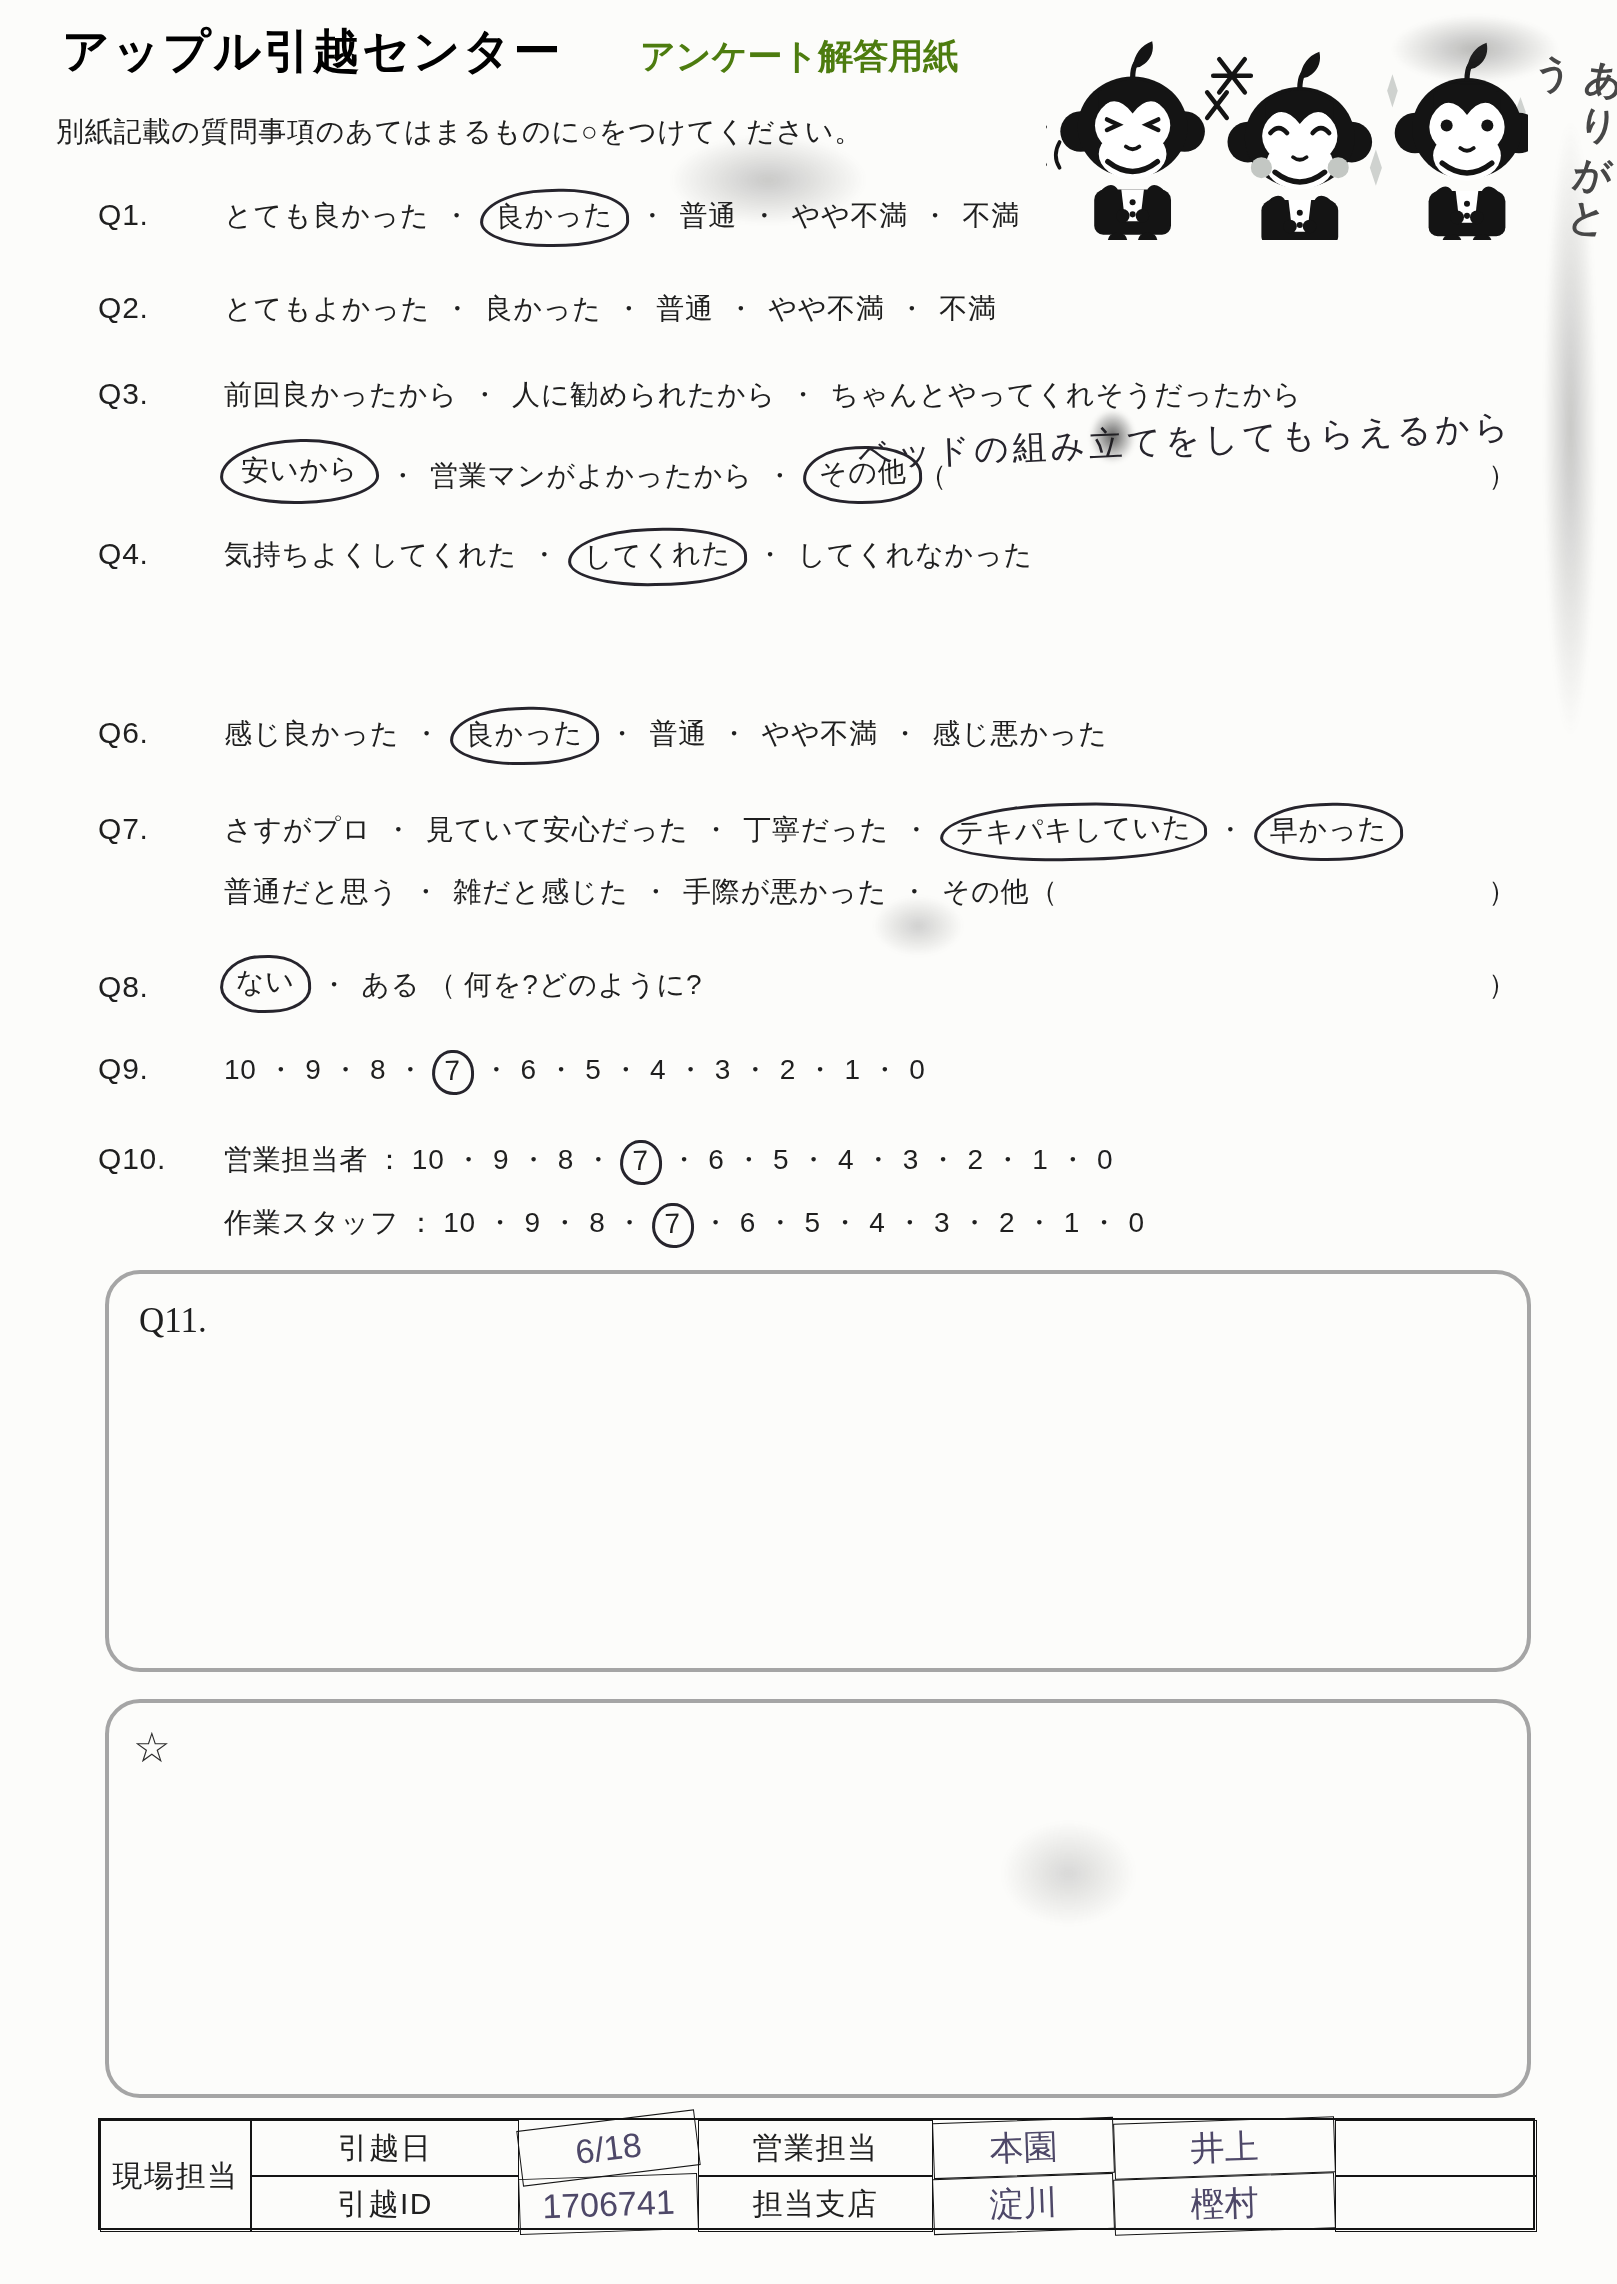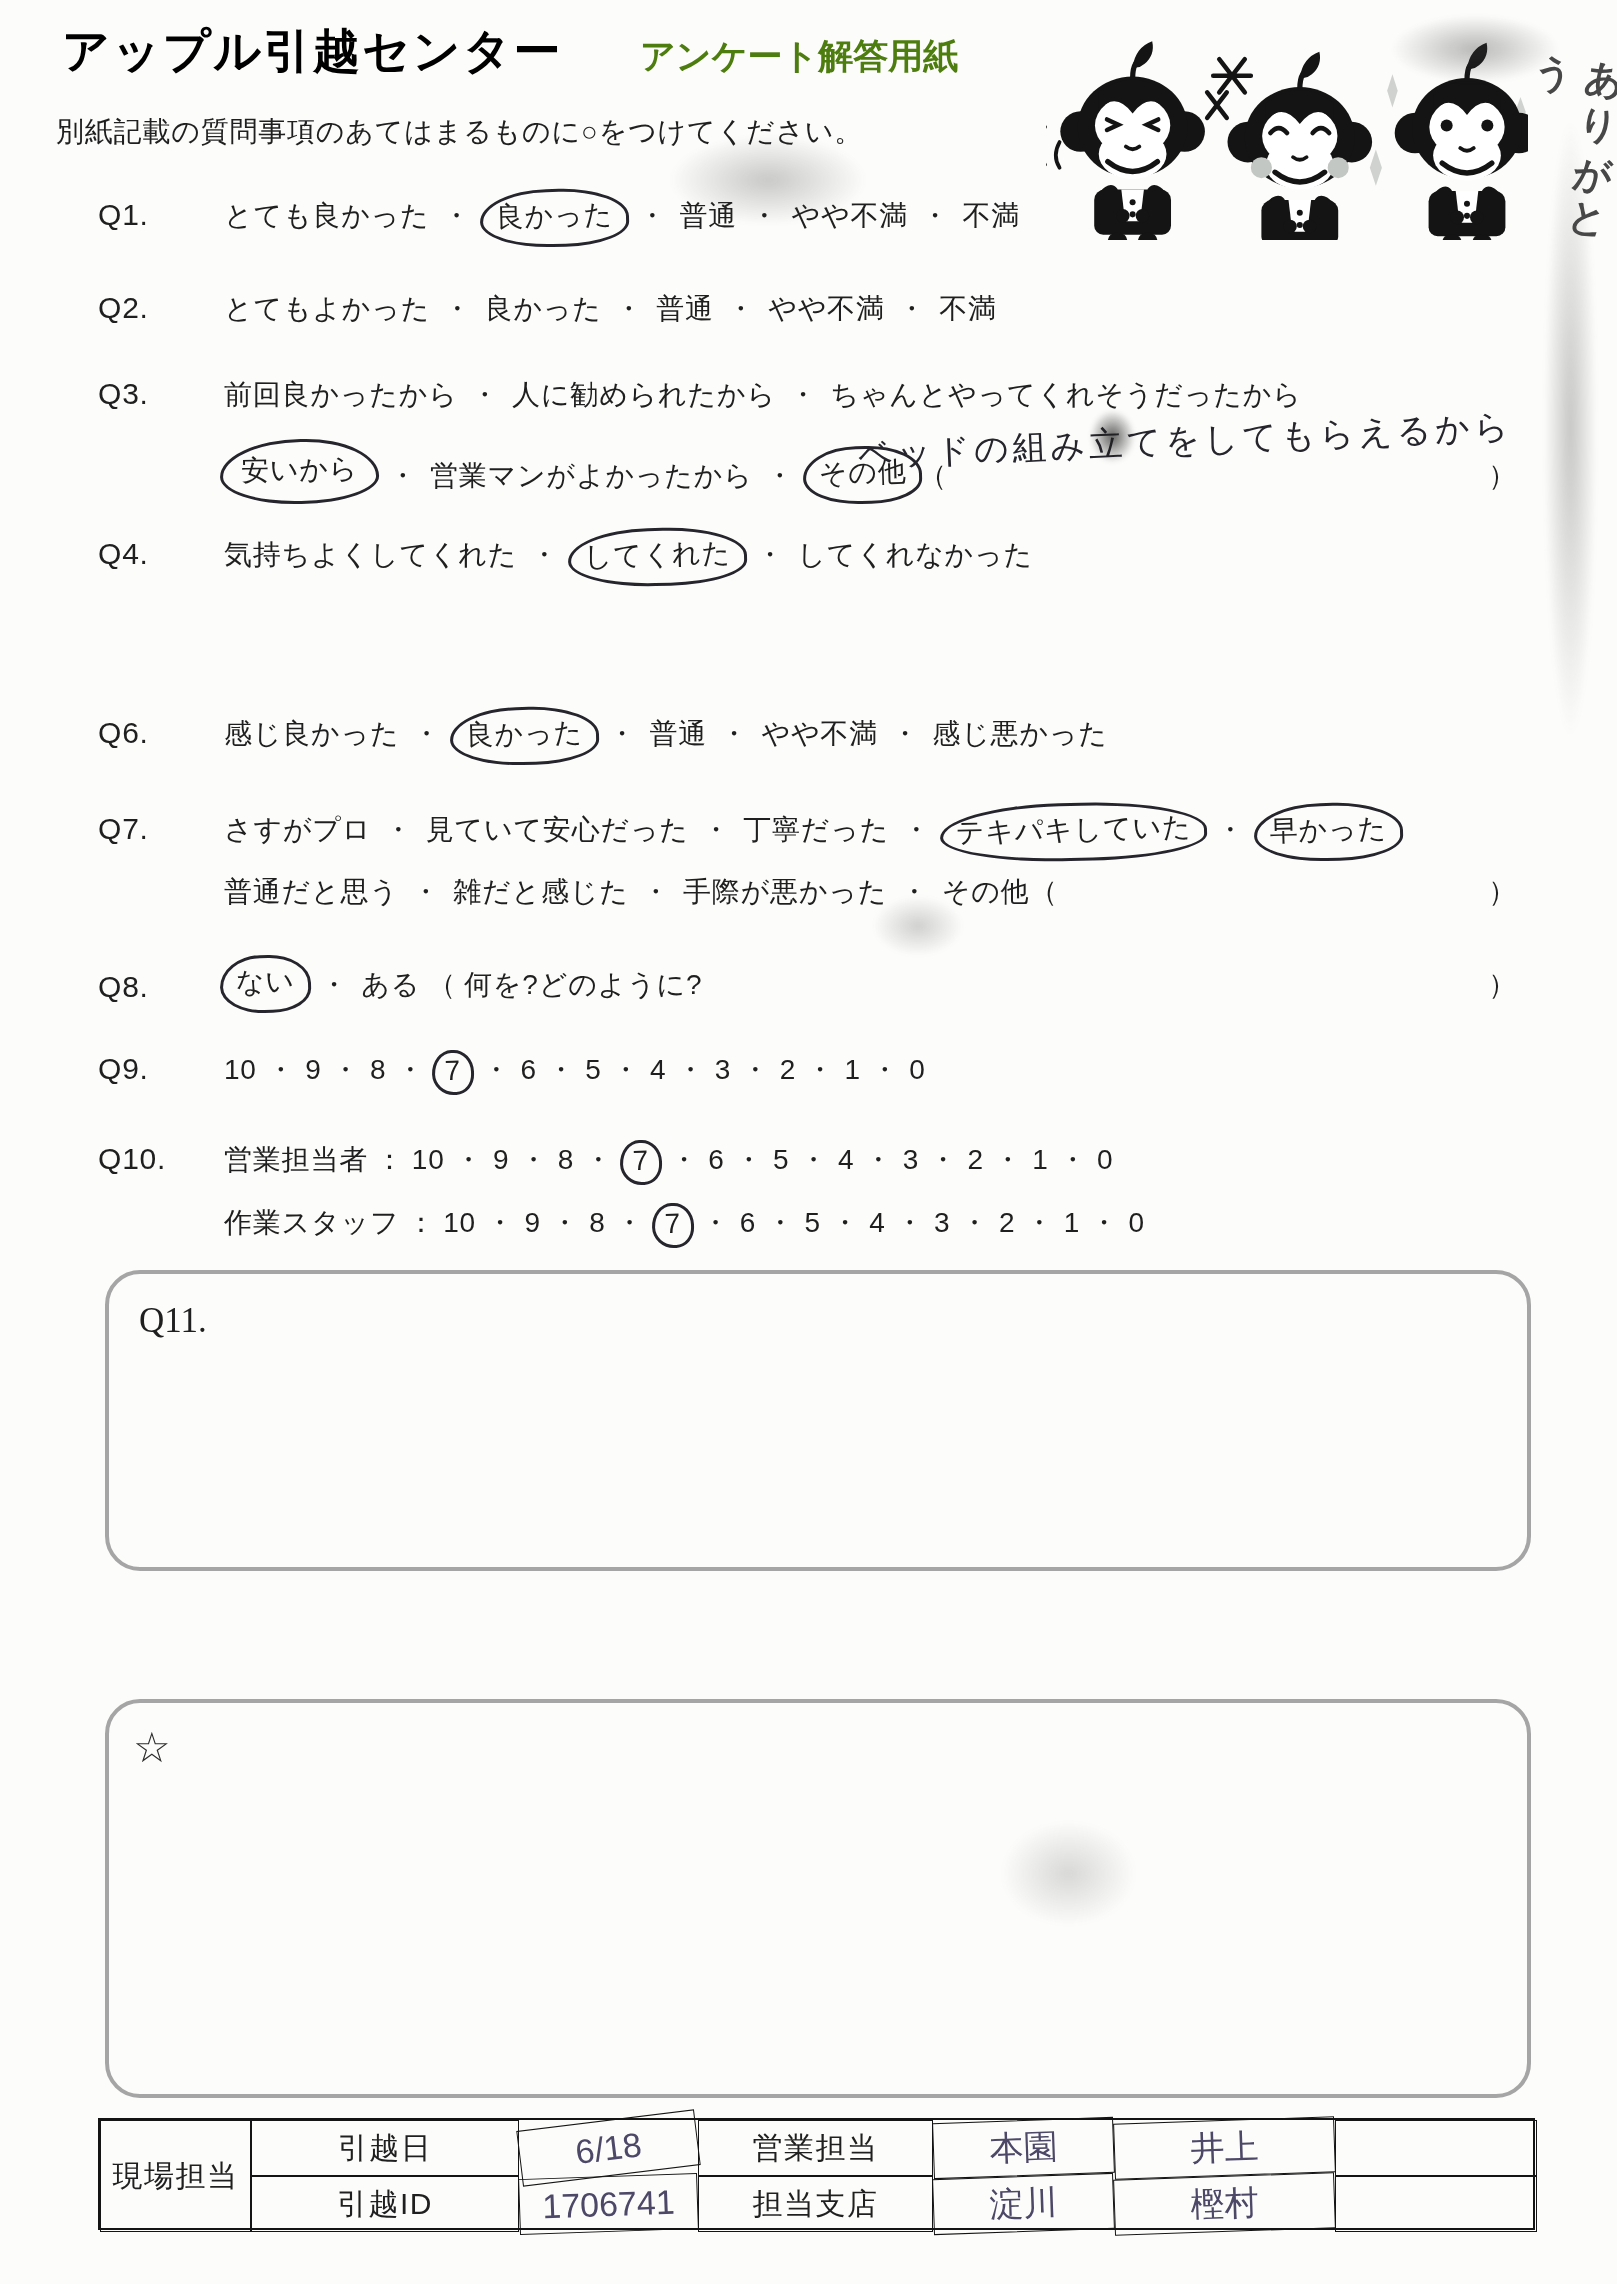--- a/index.html
+++ b/index.html
@@ -228,21 +228,21 @@
   </div>
 
   <div class="q" style="top:1141px">
     <span class="ql">Q10.</span><span>営業担当者</span><span class="co">：</span><span>10</span><span class="sn">・</span><span>9</span><span class="sn">・</span><span>8</span><span class="sn">・</span><span class="circ-n">7</span><span class="sn">・</span><span>6</span><span class="sn">・</span><span>5</span><span class="sn">・</span><span>4</span><span class="sn">・</span><span>3</span><span class="sn">・</span><span>2</span><span class="sn">・</span><span>1</span><span class="sn">・</span><span>0</span>
   </div>
 
   <div class="q" style="top:1204px">
     <span class="ql"></span><span>作業スタッフ</span><span class="co">：</span><span>10</span><span class="sn">・</span><span>9</span><span class="sn">・</span><span>8</span><span class="sn">・</span><span class="circ-n">7</span><span class="sn">・</span><span>6</span><span class="sn">・</span><span>5</span><span class="sn">・</span><span>4</span><span class="sn">・</span><span>3</span><span class="sn">・</span><span>2</span><span class="sn">・</span><span>1</span><span class="sn">・</span><span>0</span>
   </div>
 
-  <div class="cbox" style="top:1270px;height:301px">
+  <div class="cbox" style="top:1270px;height:402px">
     <span class="serif-label">Q11.</span>
   </div>
 
   <div class="cbox" style="top:1699px;height:399px">
     <span class="star-label">☆</span>
   </div>
 
   <div class="ftable">
     <div class="cell lab">引越日</div>
     <div class="cell val hand ink r6">6/18</div>

